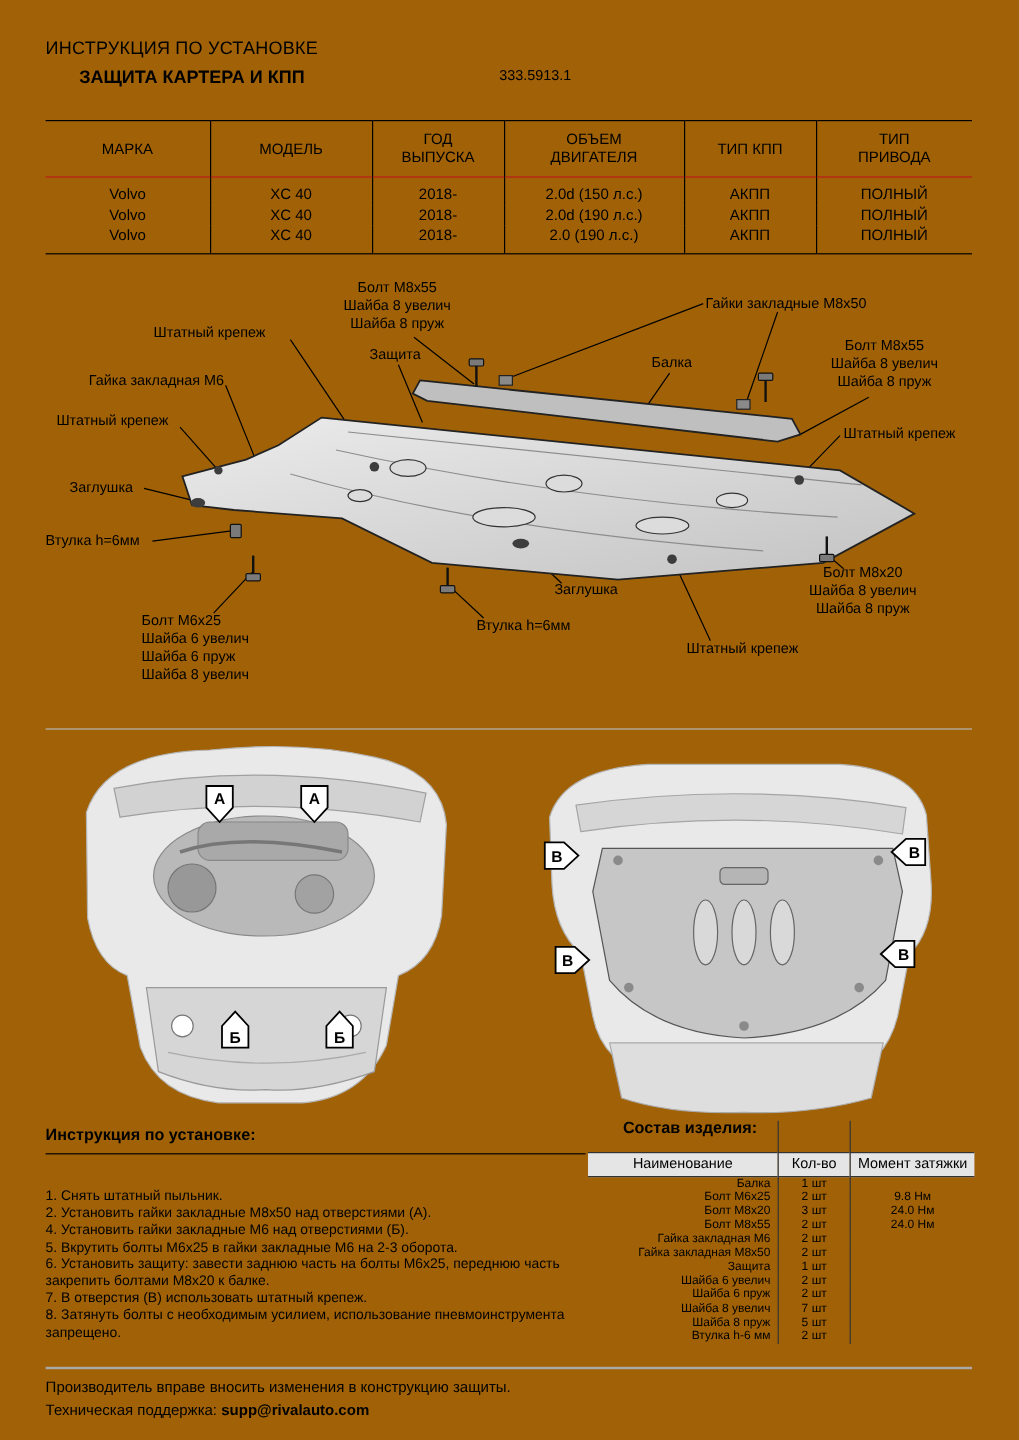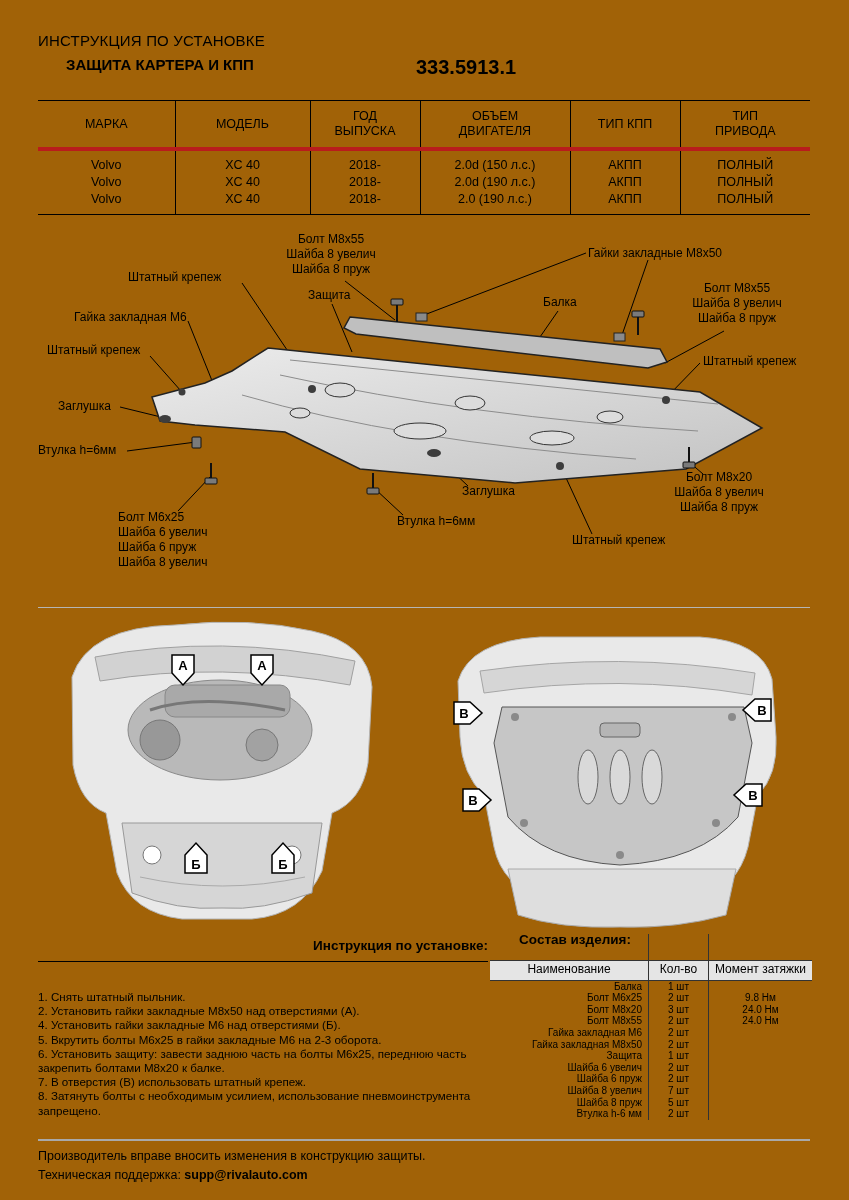--- a/index.html
+++ b/index.html
@@ -8,26 +8,26 @@
     position:relative; width:849px; height:1200px; margin:0 auto;
     background:#a16207; color:#000; overflow:hidden;
   }
   .pre { white-space:pre-line; }
 
   
   .doc-header { position:absolute; left:38px; top:32px; width:772px; }
   .doc-title { font-size:15px; letter-spacing:.2px; }
   .doc-subrow { position:relative; margin-top:7px; height:20px;margin-left:28px; }
   .doc-subtitle { font-size:15px; font-weight:bold; }
-  .doc-partnum { position:absolute; left:350px; top:0; font-size:20px; font-weight:bold; }
+  .doc-partnum { position:absolute; left:350px; top:0; font-size:12px; font-weight:normal; }
 
   
   .spec-table { position:absolute; left:38px; top:100px; width:772px; border-collapse:collapse; table-layout:fixed; }
   .spec-table th, .spec-table td { font-weight:normal; text-align:center; font-size:12.5px; }
-  .spec-table thead tr { border-top:1px solid #000; border-bottom:4px solid #b91c1c; }
+  .spec-table thead tr { border-top:1px solid #000; border-bottom:1px solid #b91c1c; }
   .spec-table th { padding:8px 2px; line-height:15px; }
   .spec-table th + th, .spec-table td + td { border-left:1px solid #000; }
   .spec-table tbody tr:first-child td { padding-top:7px; }
   .spec-table td { padding:1.5px 2px; }
   .spec-table tbody tr:last-child td { padding-bottom:8px; }
   .spec-table tbody { border-bottom:1px solid #000; }
   .c1{width:137px}.c2{width:135px}.c3{width:110px}.c4{width:150px}.c5{width:110px}.c6{width:130px}
 
   
   .diagram-svg { position:absolute; left:0; top:225px; }
@@ -36,21 +36,21 @@
 
   
   .divider { position:absolute; left:38px; width:772px; height:1px; background:#b5b5b5; }
 
   
   .views-svg { position:absolute; left:0; top:615px; }
   .marker-letter { font-size:13px; font-weight:bold; font-family:"Liberation Sans", sans-serif; }
 
   
   .instructions { position:absolute; left:38px; top:938px; width:450px; }
-  .inst-title { font-size:13.5px; font-weight:bold;text-align:right; }
+  .inst-title { font-size:13.5px; font-weight:bold; }
   .inst-rule { margin-top:8px; height:1px; background:#000; }
   .inst-steps { margin-top:28px; }
   .step { font-size:11.6px; line-height:14.2px; }
 
   
   .parts { position:absolute; left:490px; top:934px; width:322px;
            display:grid; grid-template-columns:158px 60px 104px; }
   .pcell { font-size:10px; line-height:11.6px; }
   .pc2, .pc3 { border-left:1px solid #333; }
   .ptitle-row { height:26px;text-align:center; }

